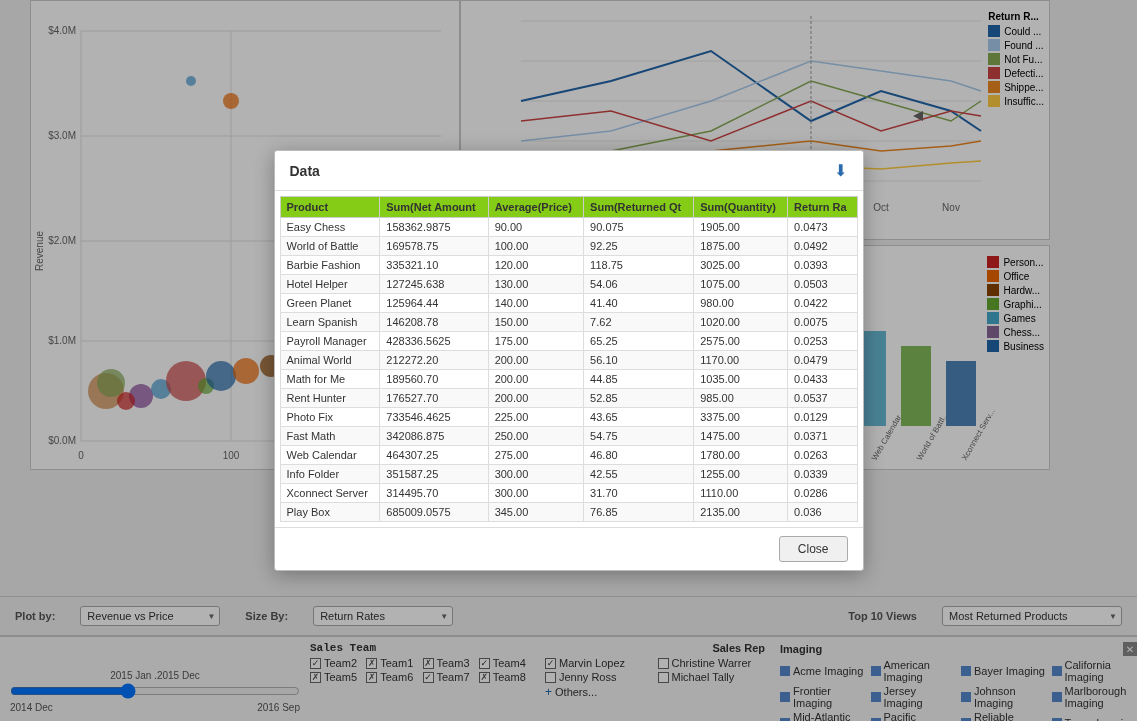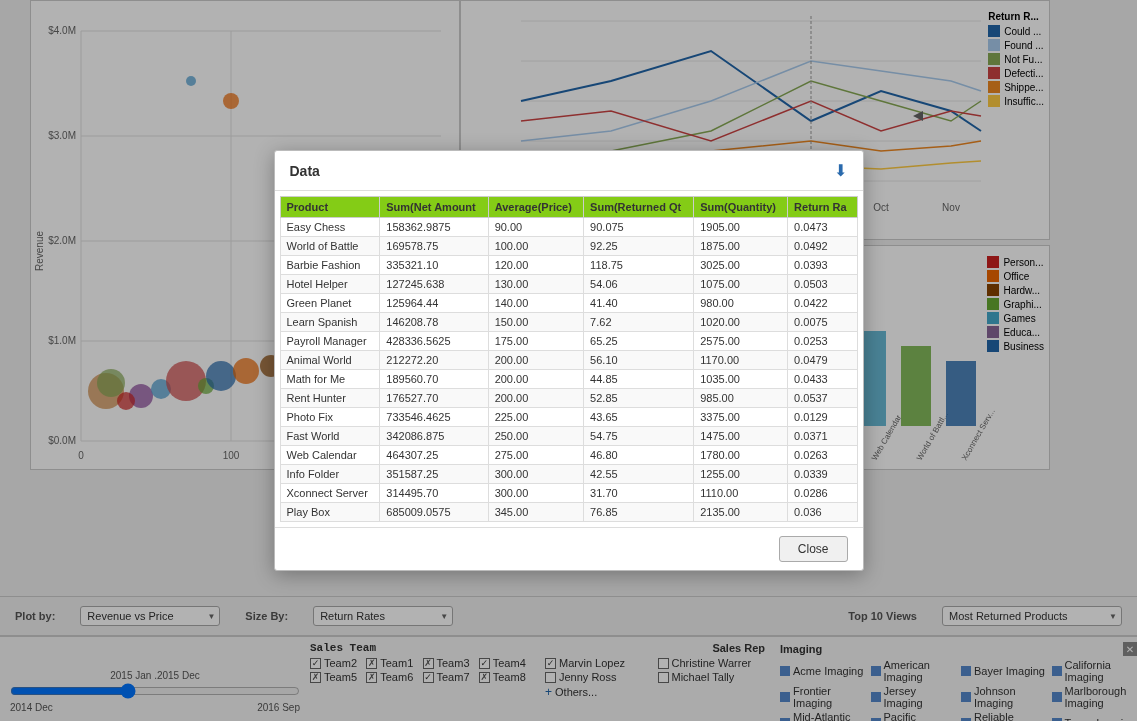--- a/index.html
+++ b/index.html
@@ -361,21 +361,21 @@
       <div class="legend-item">
           <div class="legend-color" style="background:#66aa33;"></div>
           <span>Graphi...</span>
         </div>
       <div class="legend-item">
           <div class="legend-color" style="background:#44aacc;"></div>
           <span>Games</span>
         </div>
       <div class="legend-item">
           <div class="legend-color" style="background:#886699;"></div>
-          <span>Educa...</span>
+          <span>Chess...</span>
         </div>
       <div class="legend-item">
           <div class="legend-color" style="background:#2266aa;"></div>
           <span>Business</span>
         </div>
     </div>
   </div>
 
   <div style="position:absolute; bottom:85px; left:0; right:0; height:40px; background:#f0f0f0; border-top:1px solid #ccc; border-bottom:1px solid #ccc; display:flex; align-items:center; padding:5px 15px; gap:25px;">
     <span style="font-size:11px; color:#555; font-weight:bold;">Plot by:</span>
@@ -637,21 +637,21 @@
               </tr>
               <tr>
                 <td>Photo Fix</td>
                 <td>733546.4625</td>
                 <td>225.00</td>
                 <td>43.65</td>
                 <td>3375.00</td>
                 <td>0.0129</td>
               </tr>
               <tr>
-                <td>Fast World</td>
+                <td>Fast Math</td>
                 <td>342086.875</td>
                 <td>250.00</td>
                 <td>54.75</td>
                 <td>1475.00</td>
                 <td>0.0371</td>
               </tr>
               <tr>
                 <td>Web Calendar</td>
                 <td>464307.25</td>
                 <td>275.00</td>

